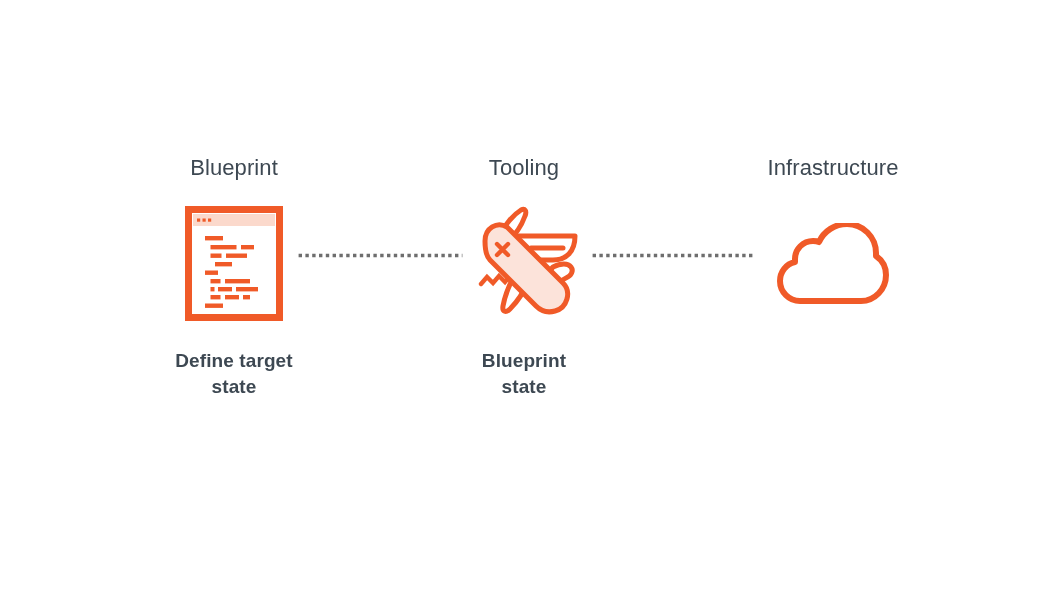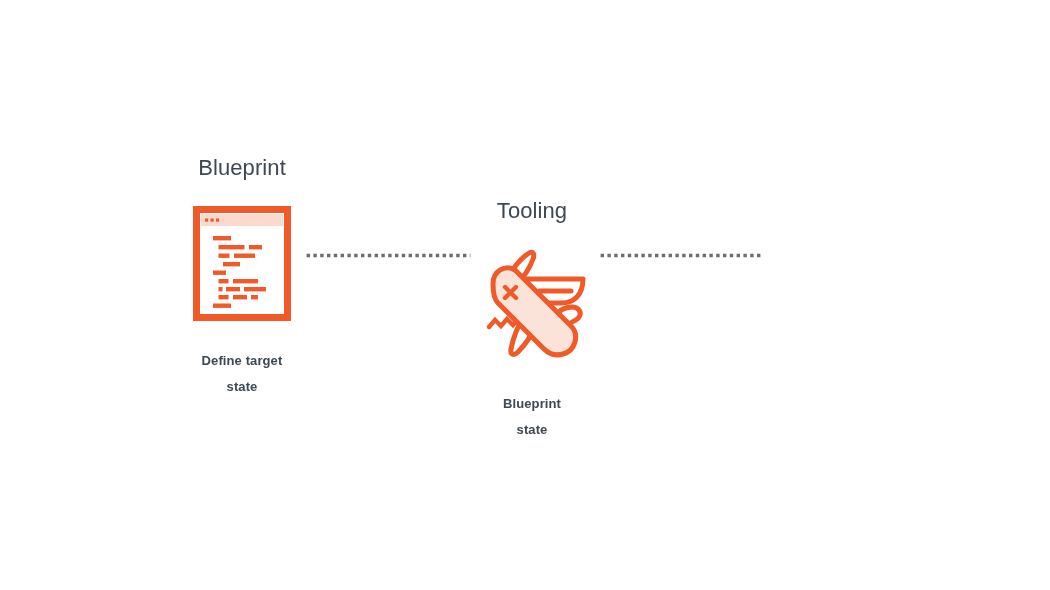--- a/index.html
+++ b/index.html
@@ -11,34 +11,34 @@
     width: 1050px;
     height: 590px;
     position: relative;
     overflow: hidden;
     font-family: "Liberation Sans", "DejaVu Sans", sans-serif;
     -webkit-font-smoothing: antialiased;
   }
 
   .stage {
     position: absolute;
-    left: 16px; top: 0;
+    left: 8px; top: 0;
     width: 904px;
     height: 590px;
   }
 
   
   .node {
     position: absolute;
     top: 155px;
     width: 260px;
     text-align: center;
   }
   .node-blueprint      { left: 96px;  }
-  .node-tooling        { left: 386px; margin-top: 43px; }
+  .node-tooling        { left: 386px; }
   .node-infrastructure { left: 695px; }
 
   .node-title {
     font-size: 22px;
     font-weight: 400;
     color: #3d4852;
     letter-spacing: 0.1px;
     line-height: 26px;
     margin: 0;
     white-space: nowrap;
@@ -47,21 +47,21 @@
   .icon-slot {
     height: 125px;
     margin-top: 20px;
     display: flex;
     align-items: center;
     justify-content: center;
   }
 
   .node-caption {
     margin-top: 22px;
-    font-size: 13px;
+    font-size: 19px;
     font-weight: 700;
     color: #3d4852;
     line-height: 26px;
     letter-spacing: 0.1px;
   }
   .node-caption .cap-line { display: block; }
 
   
   .connector {
     position: absolute;
@@ -172,14 +172,37 @@
       <span class="cap-line">state</span>
     </div>
   </div>
 
   <div class="connector connector-2">
     <svg width="166" height="5" viewBox="0 0 166 5">
       <line x1="1.6" y1="2.5" x2="164.4" y2="2.5" stroke="#6e6e6e" stroke-width="3.6" stroke-linecap="butt" stroke-dasharray="3.4 3.4"></line>
     </svg>
   </div>
 
+  <div class="node node-infrastructure">
+
+    <div class="node-title">Infrastructure</div>
+
+    <div class="icon-slot">
+      <svg width="112" height="82" viewBox="0 0 112 82">
+        <path d="M23 78
+                 C 12 78 3 69 3 58
+                 C 3 49 9 41 18 39
+                 C 18 38 18 37 18 36
+                 C 18 26 26 18 36 18
+                 C 38 18 40 18 42 19
+                 C 47 8 58 1 70 1
+                 C 86 1 99 14 99 30
+                 C 99 31 99 32 99 33
+                 C 105 37 109 44 109 52
+                 C 109 66 98 78 84 78
+                 Z" fill="#ffffff" stroke="#f05a28" stroke-width="6" stroke-linejoin="round" stroke-linecap="round"></path>
+      </svg>
+    </div>
+
+    <div class="node-caption"></div>
+  </div>
 
 </div>
 
 </body></html>

